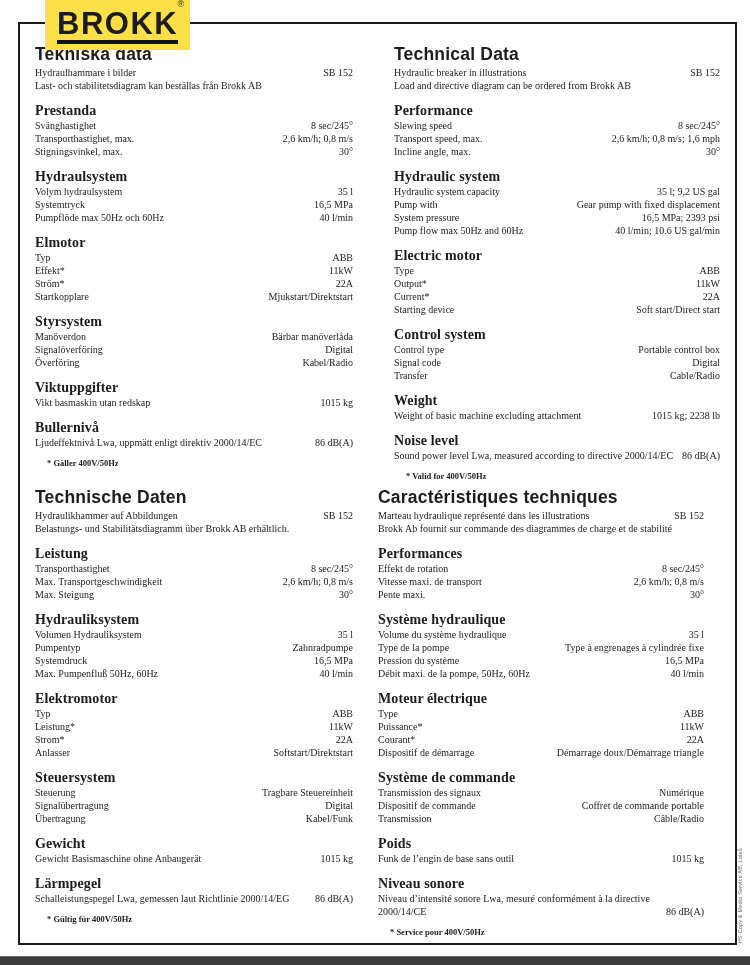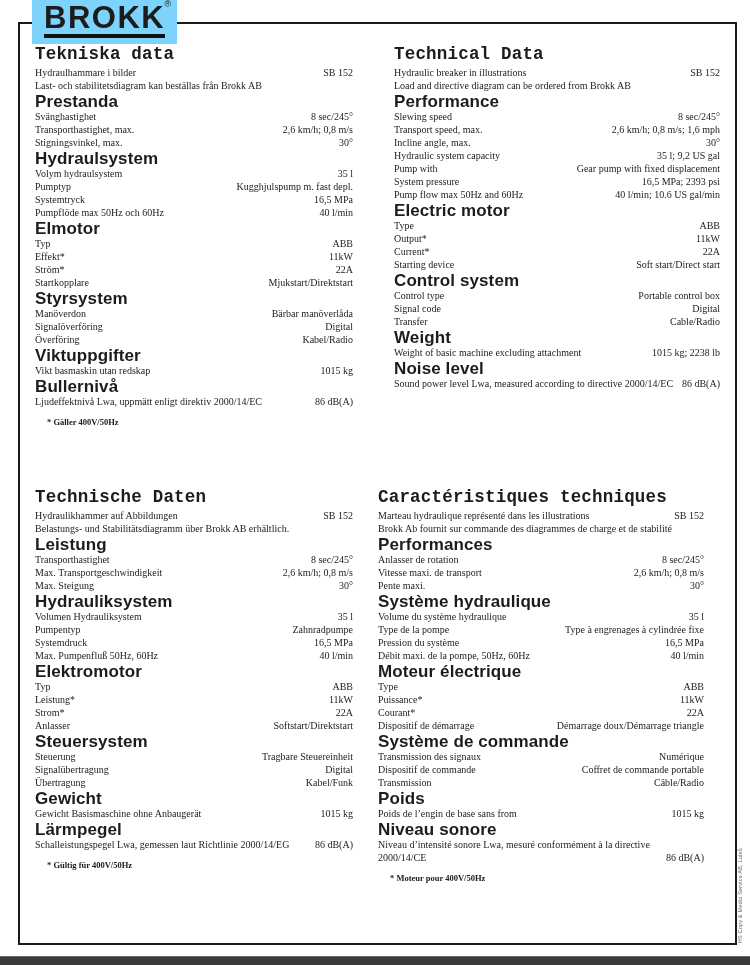--- a/index.html
+++ b/index.html
@@ -8,22 +8,22 @@
     position:relative;
     font-family:"Liberation Serif", serif;
     color:#1c1c1c;
     overflow:hidden;
   }
   .frame {
     position:absolute; left:18px; top:22px; width:719px; height:923px;
     border:2.5px solid #1a1a1a;
   }
   .logo-box {
-    position:absolute; left:32px; top:0px;
-    background:#7dd3fc; padding:2px 12px 6px 12px; z-index:2;
+    position:absolute; left:45px; top:0px;
+    background:#fde047; padding:8px 12px 6px 12px; z-index:2;
   }
   .logo-text {
     display:inline-block;
     font-family:"Liberation Sans", sans-serif;
     font-weight:700; font-size:31px; line-height:1;
     letter-spacing:1.5px;
     border-bottom:4px solid #111111;
     padding-bottom:1px;
   }
   .logo-reg {
@@ -31,28 +31,28 @@
     font-size:9px; line-height:1;
     font-family:"Liberation Sans", sans-serif;
   }
   .quad { position:absolute; z-index:1; }
   .q-sv { left:35px;  top:44px;  width:318px; }
   .q-en { left:394px; top:44px;  width:326px; }
   .q-de { left:35px;  top:487px; width:318px; }
   .q-fr { left:378px; top:487px; width:326px; }
 
   .title {
-    font-family:Liberation Mono, monospace;
+    font-family:Liberation Sans, sans-serif;
     font-weight:700; font-size:17.5px; line-height:20px;
     letter-spacing:0.2px; margin-bottom:2px;
   }
   .group-heading {
-    font-family:Liberation Sans, sans-serif;
-    font-weight:700; font-size:17px; line-height:14px;
-    letter-spacing:0.1px; margin-top:3px; margin-bottom:1px;
+    font-family:Liberation Serif, serif;
+    font-weight:700; font-size:14px; line-height:14px;
+    letter-spacing:0.1px; margin-top:12px; margin-bottom:1px;
   }
   .row {
     display:flex; justify-content:space-between; align-items:flex-end;
     gap:8px; font-size:10px; line-height:13px;
   }
   .row .label { text-align:left; }
   .row .value { text-align:right; white-space:nowrap; }
   .footnote {
     margin-top:9px; font-size:8.5px; font-weight:700; line-height:10px;margin-left:12px;
   }
@@ -102,24 +102,20 @@
       <div class="row">
         <span class="label">Stigningsvinkel, max.</span>
         <span class="value">30°</span>
       </div>
       <div class="group-heading">Hydraulsystem</div>
       <div class="row">
         <span class="label">Volym hydraulsystem</span>
         <span class="value">35 l</span>
       </div>
       <div class="row">
-        <span class="label">Pumptyp</span>
-        <span class="value">Kugghjulspump m. fast depl.</span>
-      </div>
-      <div class="row">
         <span class="label">Systemtryck</span>
         <span class="value">16,5 MPa</span>
       </div>
       <div class="row">
         <span class="label">Pumpflöde max 50Hz och 60Hz</span>
         <span class="value">40 l/min</span>
       </div>
       <div class="group-heading">Elmotor</div>
       <div class="row">
         <span class="label">Typ</span>
@@ -182,20 +178,21 @@
         <span class="value">8 sec/245°</span>
       </div>
       <div class="row">
         <span class="label">Transport speed, max.</span>
         <span class="value">2,6 km/h; 0,8 m/s; 1,6 mph</span>
       </div>
       <div class="row">
         <span class="label">Incline angle, max.</span>
         <span class="value">30°</span>
       </div>
+      <div class="group-heading">Hydraulic system</div>
       <div class="row">
         <span class="label">Hydraulic system capacity</span>
         <span class="value">35 l; 9,2 US gal</span>
       </div>
       <div class="row">
         <span class="label">Pump with</span>
         <span class="value">Gear pump with fixed displacement</span>
       </div>
       <div class="row">
         <span class="label">System pressure</span>
@@ -239,20 +236,21 @@
       <div class="row">
         <span class="label">Weight of basic machine excluding attachment</span>
         <span class="value">1015 kg; 2238 lb</span>
       </div>
       <div class="group-heading">Noise level</div>
       <div class="row">
         <span class="label">Sound power level Lwa, measured according to directive 2000/14/EC</span>
         <span class="value">86 dB(A)</span>
       </div>
     </div>
+  <div class="footnote">* Valid for 400V/50Hz</div>
 </section>
 <section class="quad q-de">
   <h1 class="title">Technische Daten</h1>
   <div class="intro">
       <div class="row">
         <span class="label">Hydraulikhammer auf Abbildungen</span>
         <span class="value">SB 152</span>
       </div>
       <div class="row">
         <span class="label">Belastungs- und Stabilitätsdiagramm über Brokk AB erhältlich.</span>
@@ -341,21 +339,21 @@
         <span class="value">SB 152</span>
       </div>
       <div class="row">
         <span class="label">Brokk Ab fournit sur commande des diagrammes de charge et de stabilité</span>
         <span class="value"></span>
       </div>
     </div>
   <div class="groups">
       <div class="group-heading">Performances</div>
       <div class="row">
-        <span class="label">Anlasser de rotation</span>
+        <span class="label">Effekt de rotation</span>
         <span class="value">8 sec/245°</span>
       </div>
       <div class="row">
         <span class="label">Vitesse maxi. de transport</span>
         <span class="value">2,6 km/h; 0,8 m/s</span>
       </div>
       <div class="row">
         <span class="label">Pente maxi.</span>
         <span class="value">30°</span>
       </div>
@@ -401,26 +399,26 @@
       <div class="row">
         <span class="label">Dispositif de commande</span>
         <span class="value">Coffret de commande portable</span>
       </div>
       <div class="row">
         <span class="label">Transmission</span>
         <span class="value">Câble/Radio</span>
       </div>
       <div class="group-heading">Poids</div>
       <div class="row">
-        <span class="label">Poids de l’engin de base sans from</span>
+        <span class="label">Funk de l’engin de base sans outil</span>
         <span class="value">1015 kg</span>
       </div>
       <div class="group-heading">Niveau sonore</div>
       <div class="row">
         <span class="label">Niveau d’intensité sonore Lwa, mesuré conformément à la directive 2000/14/CE</span>
         <span class="value">86 dB(A)</span>
       </div>
     </div>
-  <div class="footnote">* Moteur pour 400V/50Hz</div>
+  <div class="footnote">* Service pour 400V/50Hz</div>
 </section>
 
 <div class="printer-credit">HS Copy &amp; Media Service AB, Luleå</div>
 <div class="bottom-bar"></div>
 
 </body></html>

